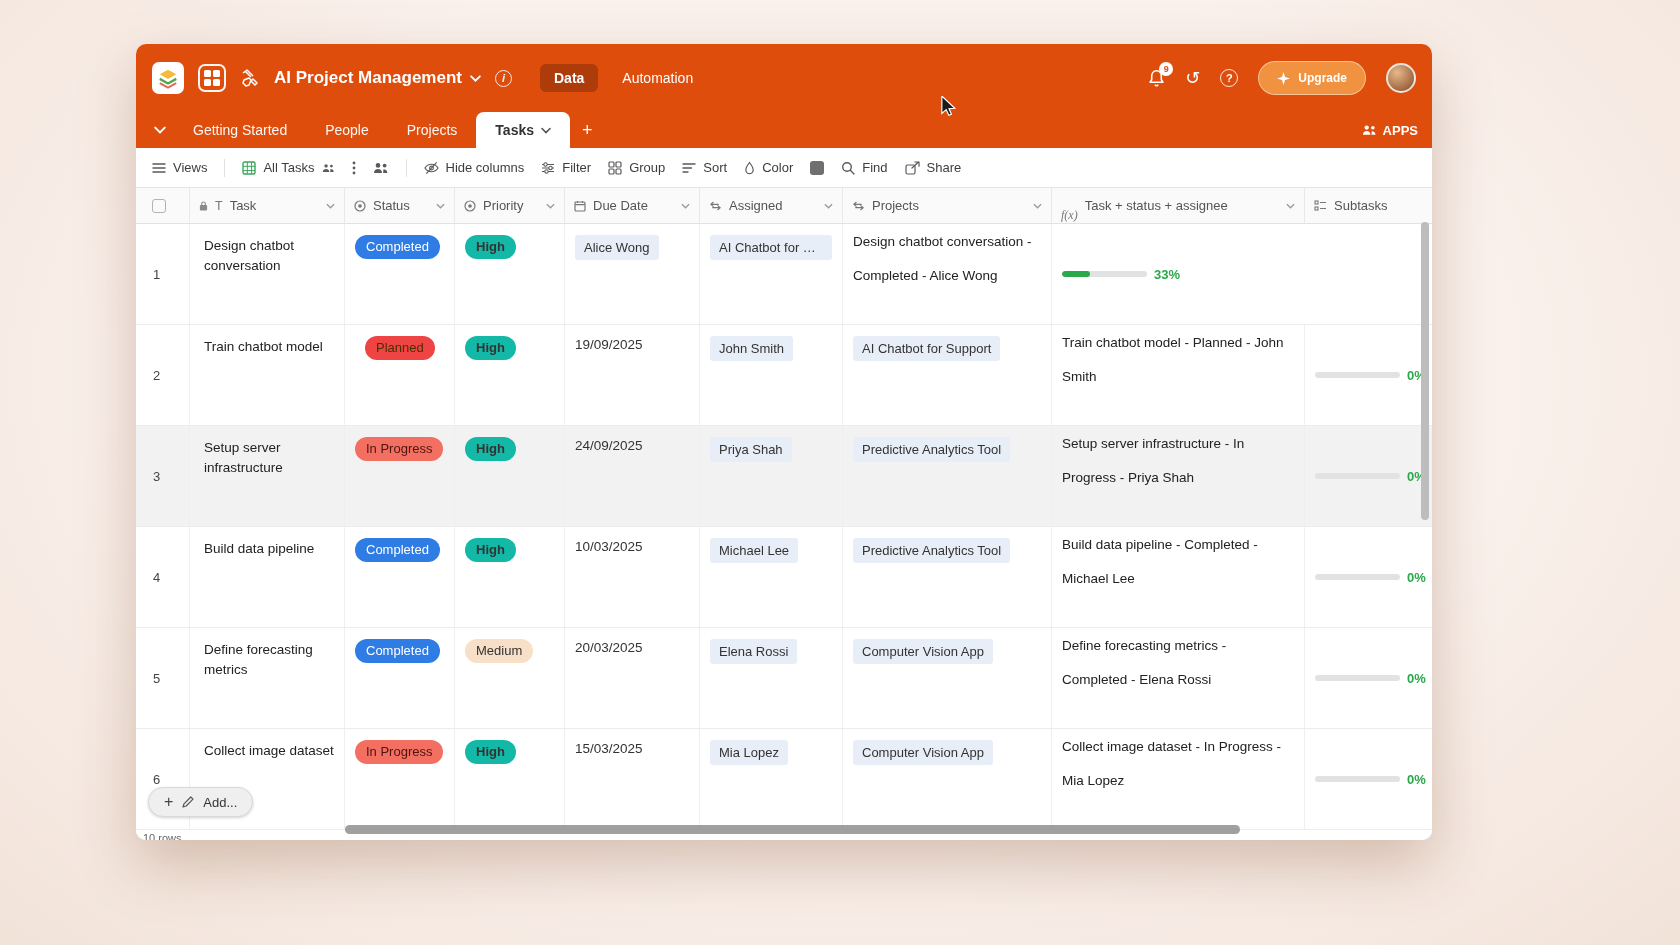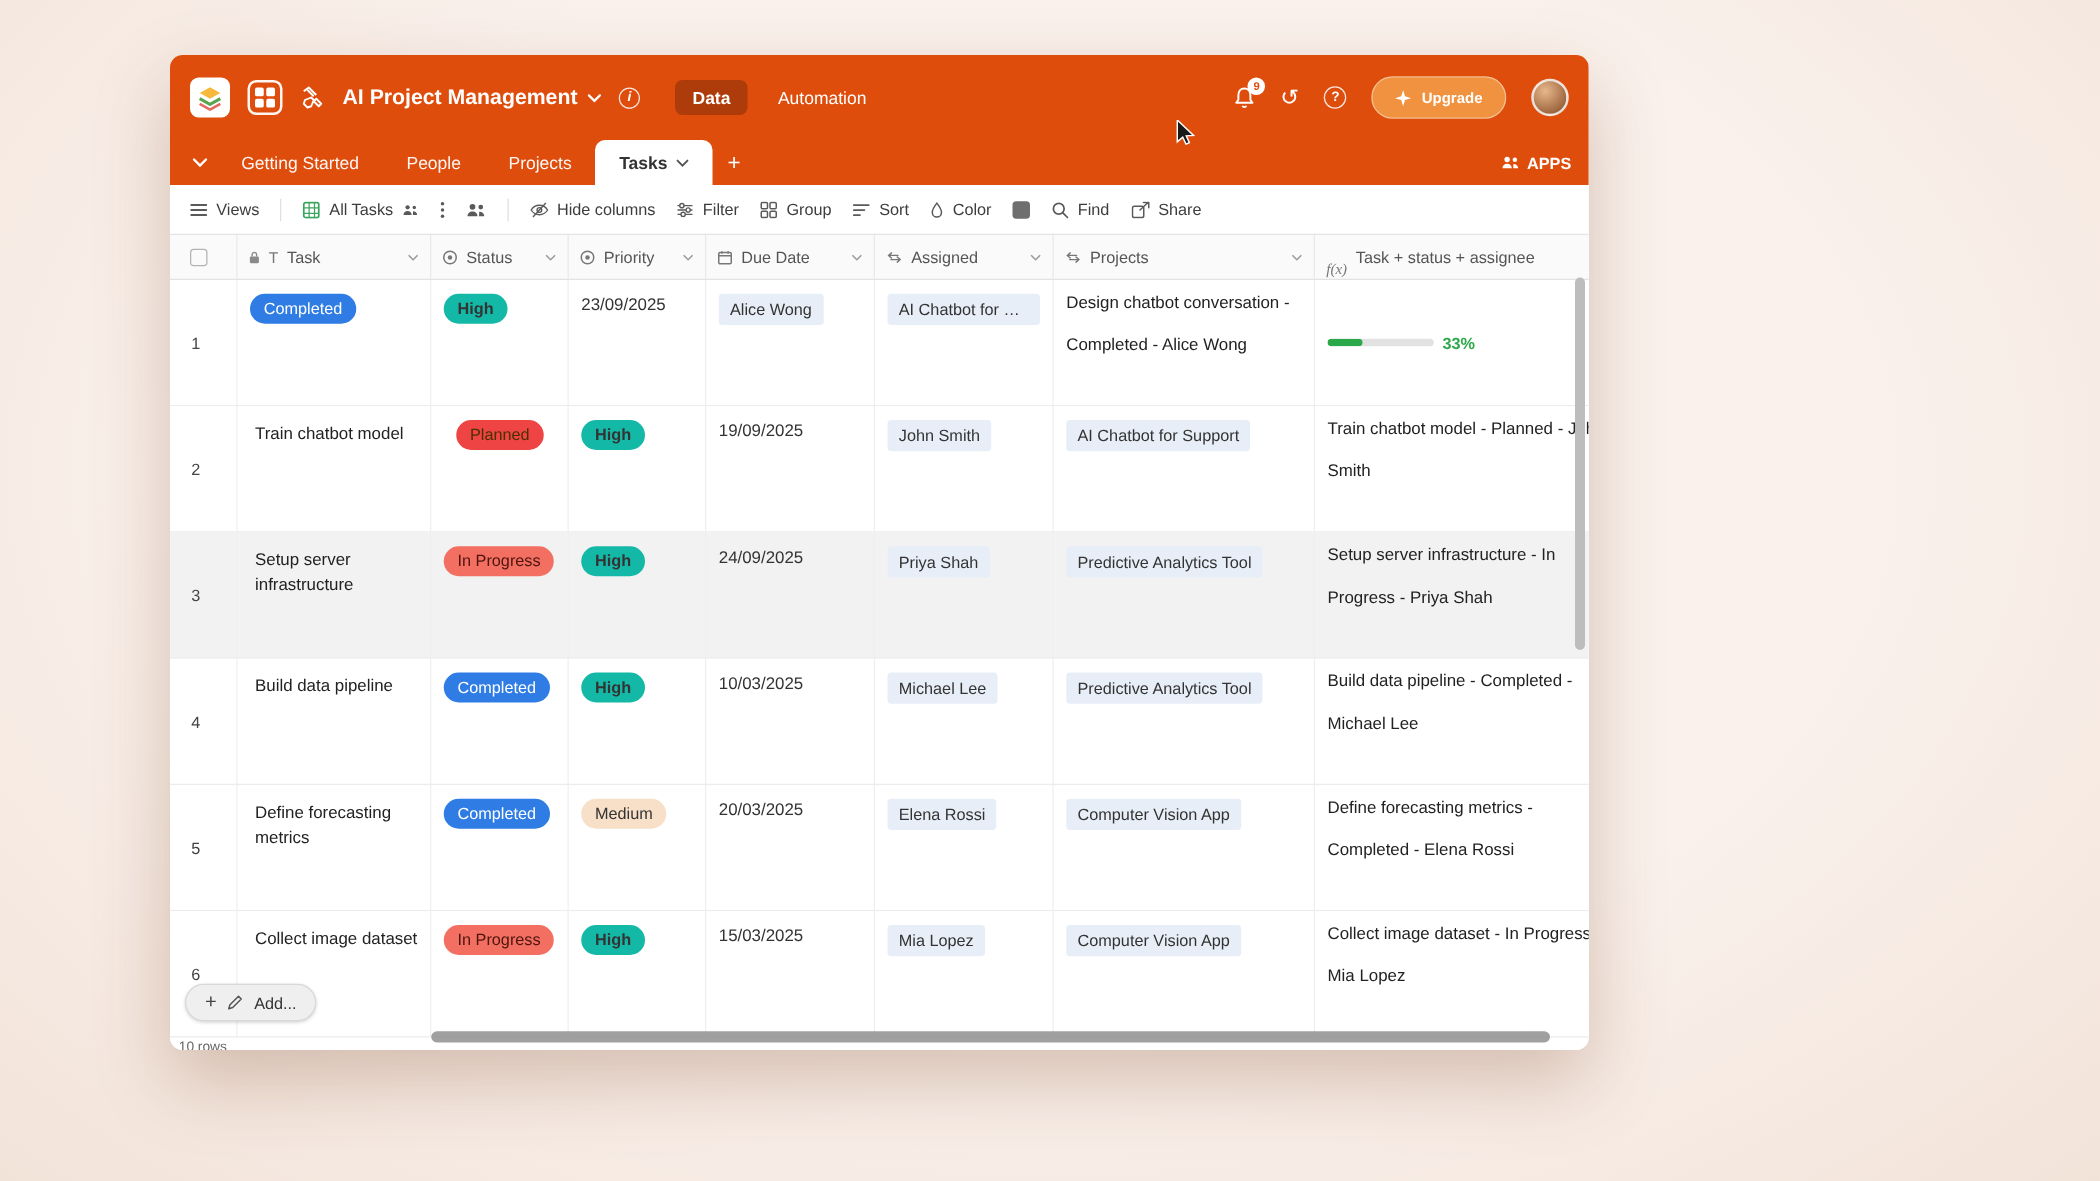--- a/index.html
+++ b/index.html
@@ -3,21 +3,21 @@
 <meta charset="utf-8">
 <style>
   * { box-sizing: border-box; margin: 0; padding: 0; }
   html,body { width:1680px; height:945px; }
   body {
     font-family: "Liberation Sans", "DejaVu Sans", sans-serif;
     background: radial-gradient(ellipse at 50% 40%, #faf1ec 55%, #f2e3d9 100%);
     position: relative; overflow: hidden; color:#333;
   }
   .window {
-    position:absolute; left:136px; top:44px; width:1135px; height:796px;
+    position:absolute; left:136px; top:44px; width:1296px; height:796px;
     background:#fff; border-radius:10px; overflow:hidden;
     box-shadow:0 24px 60px rgba(120,60,30,.28);
   }
   
   .topbar { height:68px; background:#DF4D0D; display:flex; align-items:center; gap:14px; padding:0 16px; }
   .logo-box { width:32px; height:32px; background:#fff; border-radius:7px; display:flex; align-items:center; justify-content:center; flex:0 0 auto; }
   .grid-app { width:28px; height:28px; border:2px solid rgba(255,255,255,.95); border-radius:7px; display:grid; grid-template-columns:1fr 1fr; gap:2px; padding:4px; }
   .grid-app i { background:#fff; border-radius:1.5px; }
   .icon-btn { display:flex; align-items:center; justify-content:center; color:#fff; }
   .ws-title { color:#fff; font-size:17px; font-weight:700; display:flex; align-items:center; gap:8px; }
@@ -392,23 +392,23 @@
               <rect x="1" y="7" width="3" height="3" fill="none" stroke="currentColor" stroke-width="1.1"></rect>
               <path d="M6 8.5h6" stroke="currentColor" stroke-width="1.1"></path>
             </svg>
           </span>
         <span>Subtasks</span>
       </div>
     </div>
 
     <div class="row">
       <div class="c num">1</div>
+      <div class="c task">Design chatbot conversation</div>
       <div class="c"><span class="pill st-completed">Completed</span></div>
       <div class="c"><span class="pill pr-high">High</span></div>
-      <div class="c due">23/09/2025</div>
       <div class="c"><span class="chip">Alice Wong</span></div>
       <div class="c"><span class="chip">AI Chatbot for Support</span></div>
       <div class="c formula">Design chatbot conversation - Completed - Alice Wong</div>
       <div class="c sub">
         <span class="track">
             <span class="fill" style="display: block; width: 33%;"></span>
           </span>
         <span class="pct">33%</span>
       </div>
     </div>

